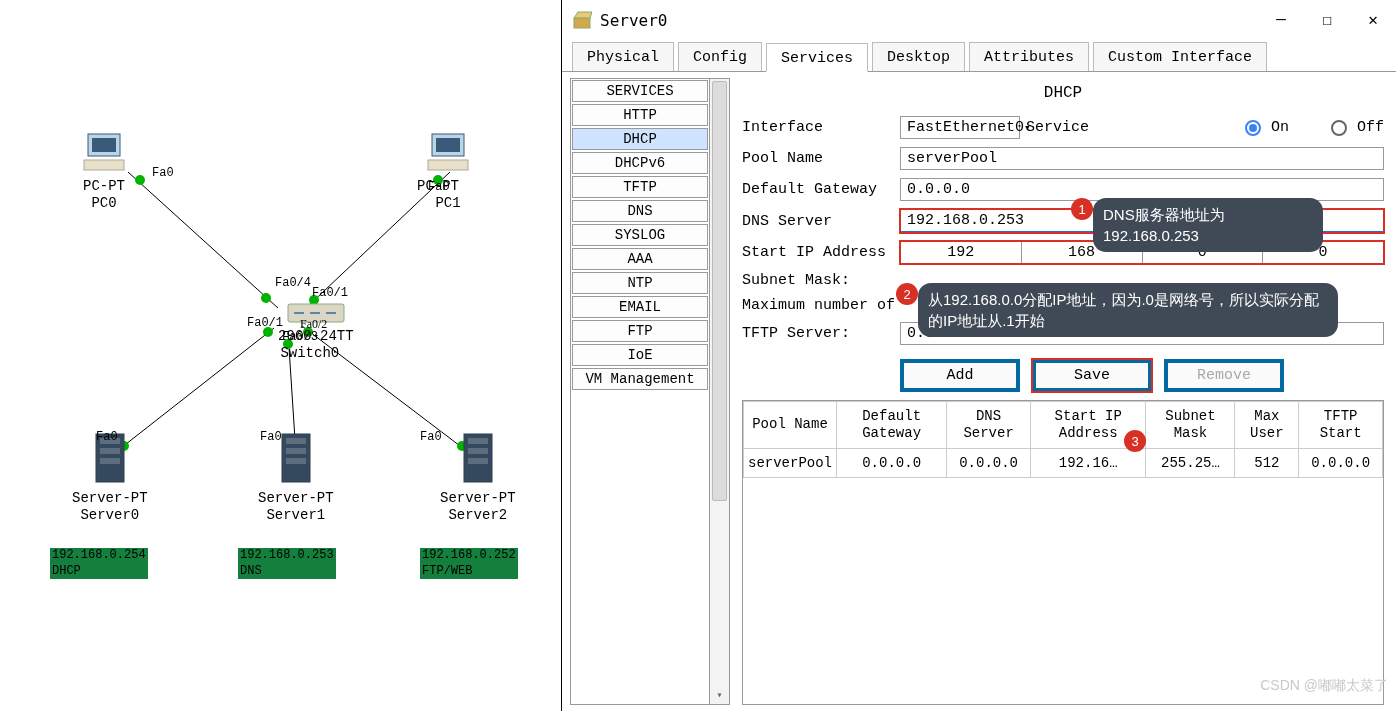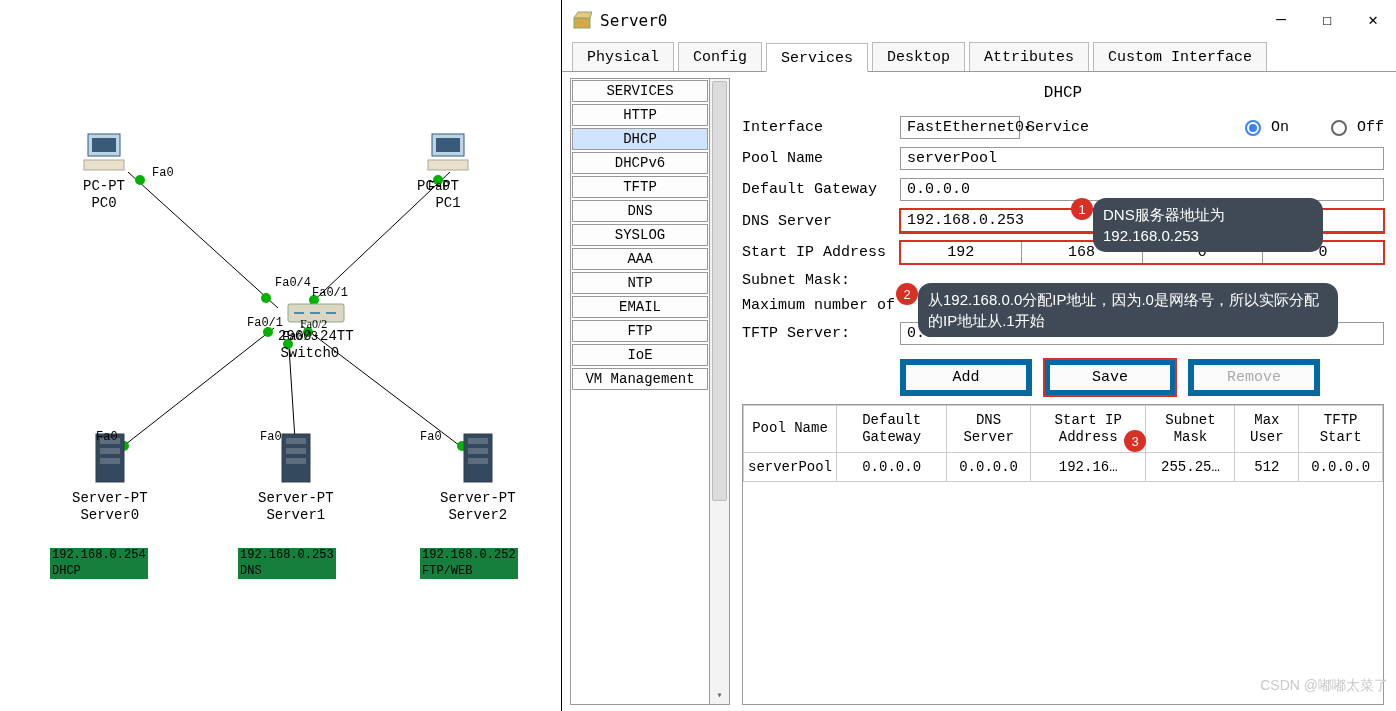--- a/index.html
+++ b/index.html
@@ -51,21 +51,21 @@
   .radio.checked::after { content:""; width:8px; height:8px; background:#3b82f6; border-radius:50%; }
   .radio-group { display:flex; align-items:center; gap:6px; margin-left:auto; }
   .radio-off { border-color:#666; }
   .w-full { flex:1; }
 
   .ip4 { display:flex; gap:0; flex:1; }
   .ip4 .cell { flex:1; border:1px solid #999; border-left:none; padding:2px 0; text-align:center; font-size:15px; }
   .ip4 .cell:first-child { border-left:1px solid #999; }
 
   .btn-row { display:flex; gap:12px; margin:10px 0 8px 158px; }
-  .btn { width:132px; border:6px solid #0369a1; background:#fafafa; padding:4px 0; text-align:center; font-size:15px; cursor:pointer; }
+  .btn { width:120px; border:4px solid #0369a1; background:#fafafa; padding:4px 0; text-align:center; font-size:15px; cursor:pointer; }
   .btn.disabled { color:#aaa; }
 
   .table-wrap { flex:1; border:1px solid #999; background:#fff; min-height:200px; overflow:hidden; }
   table.data { width:100%; border-collapse:collapse; font-size:14px; }
   table.data th, table.data td { border:1px solid #ccc; padding:6px 4px; text-align:center; }
   table.data th { font-weight:normal; line-height:1.2; }
 
   
   .callout { position:absolute; display:flex; align-items:flex-start; pointer-events:none; }
   .callout .num { width:22px; height:22px; border-radius:50%; background:#d93025; color:#fff; font-size:13px; display:flex; align-items:center; justify-content:center; font-family:sans-serif; flex:0 0 22px; }

